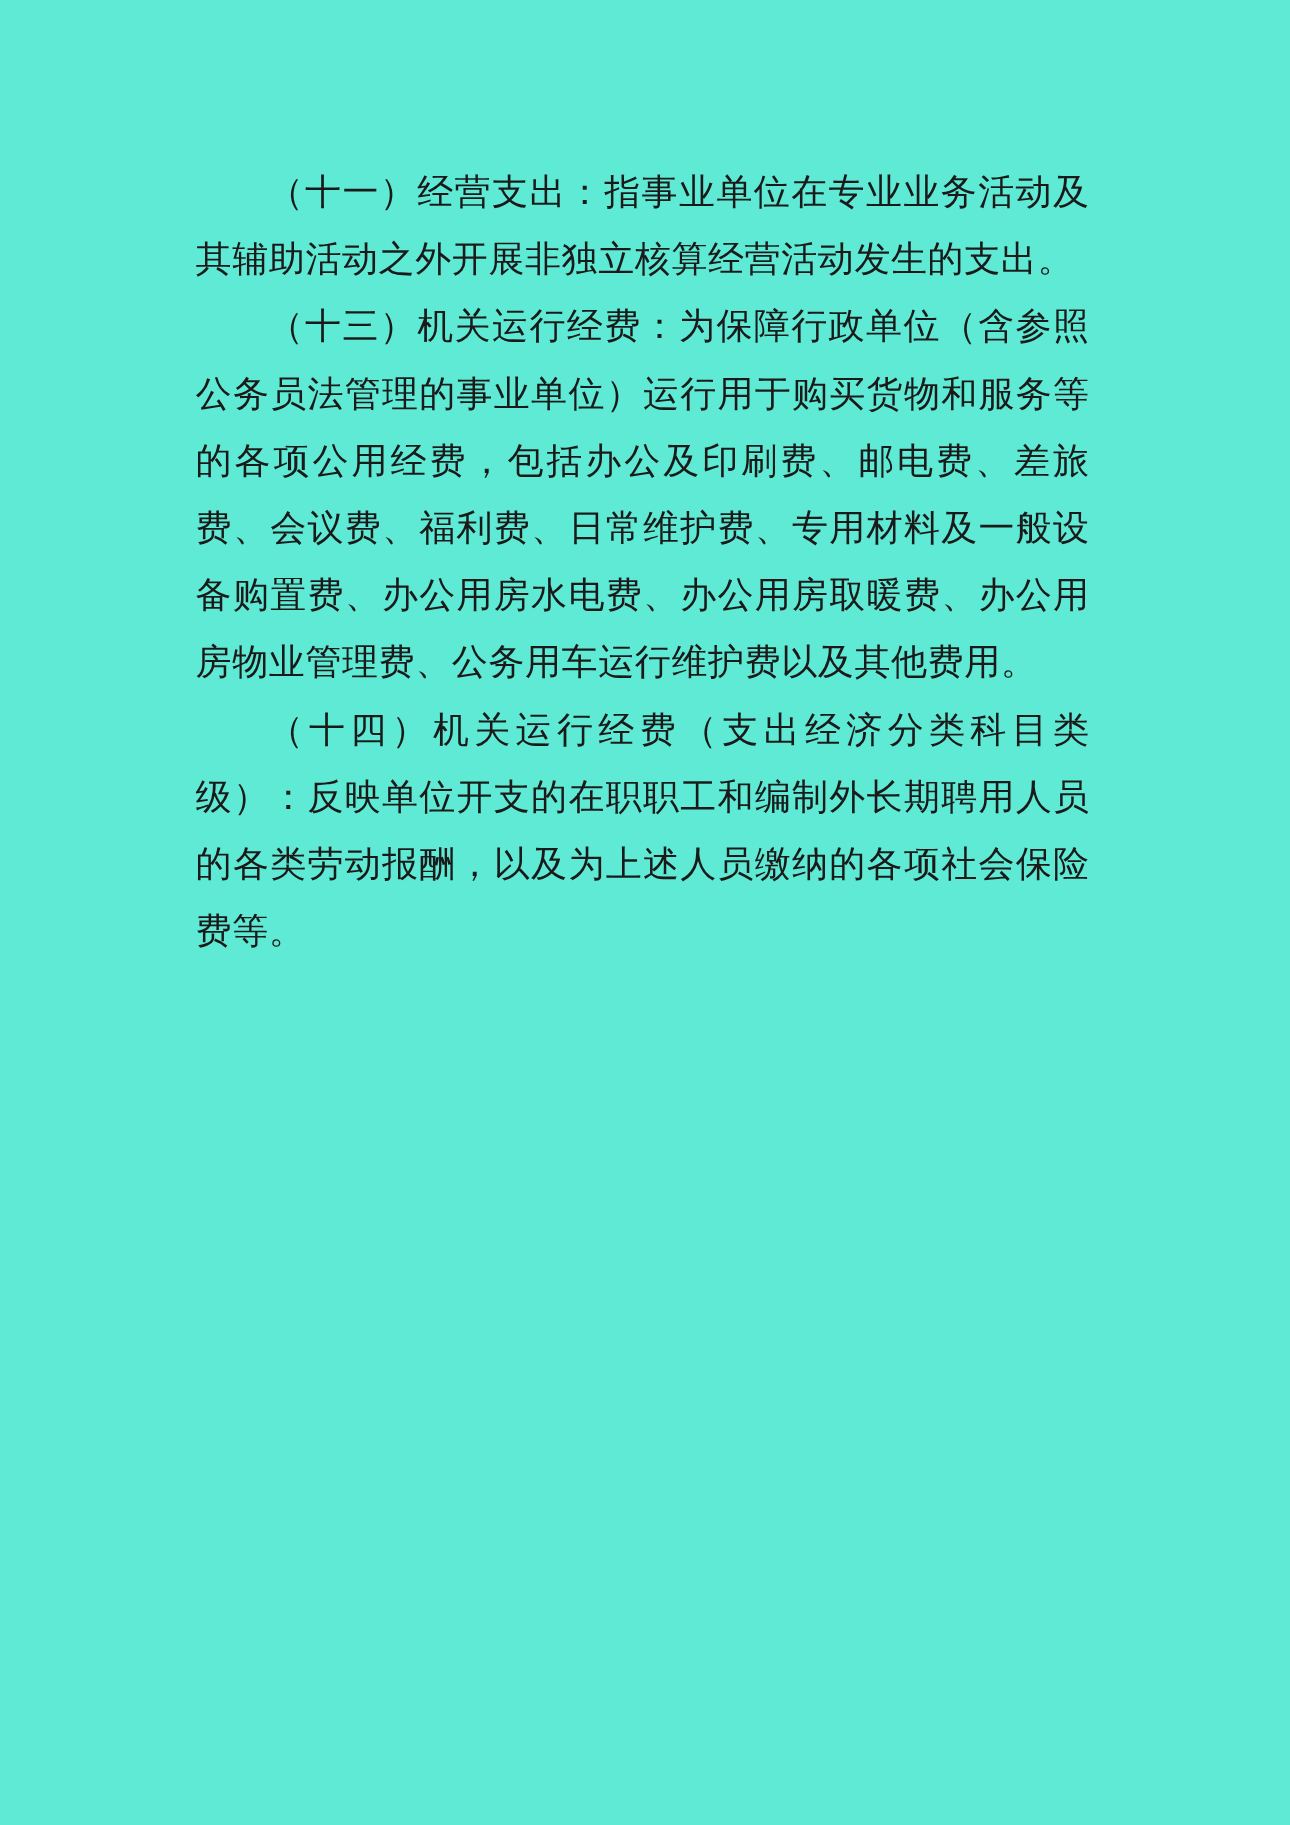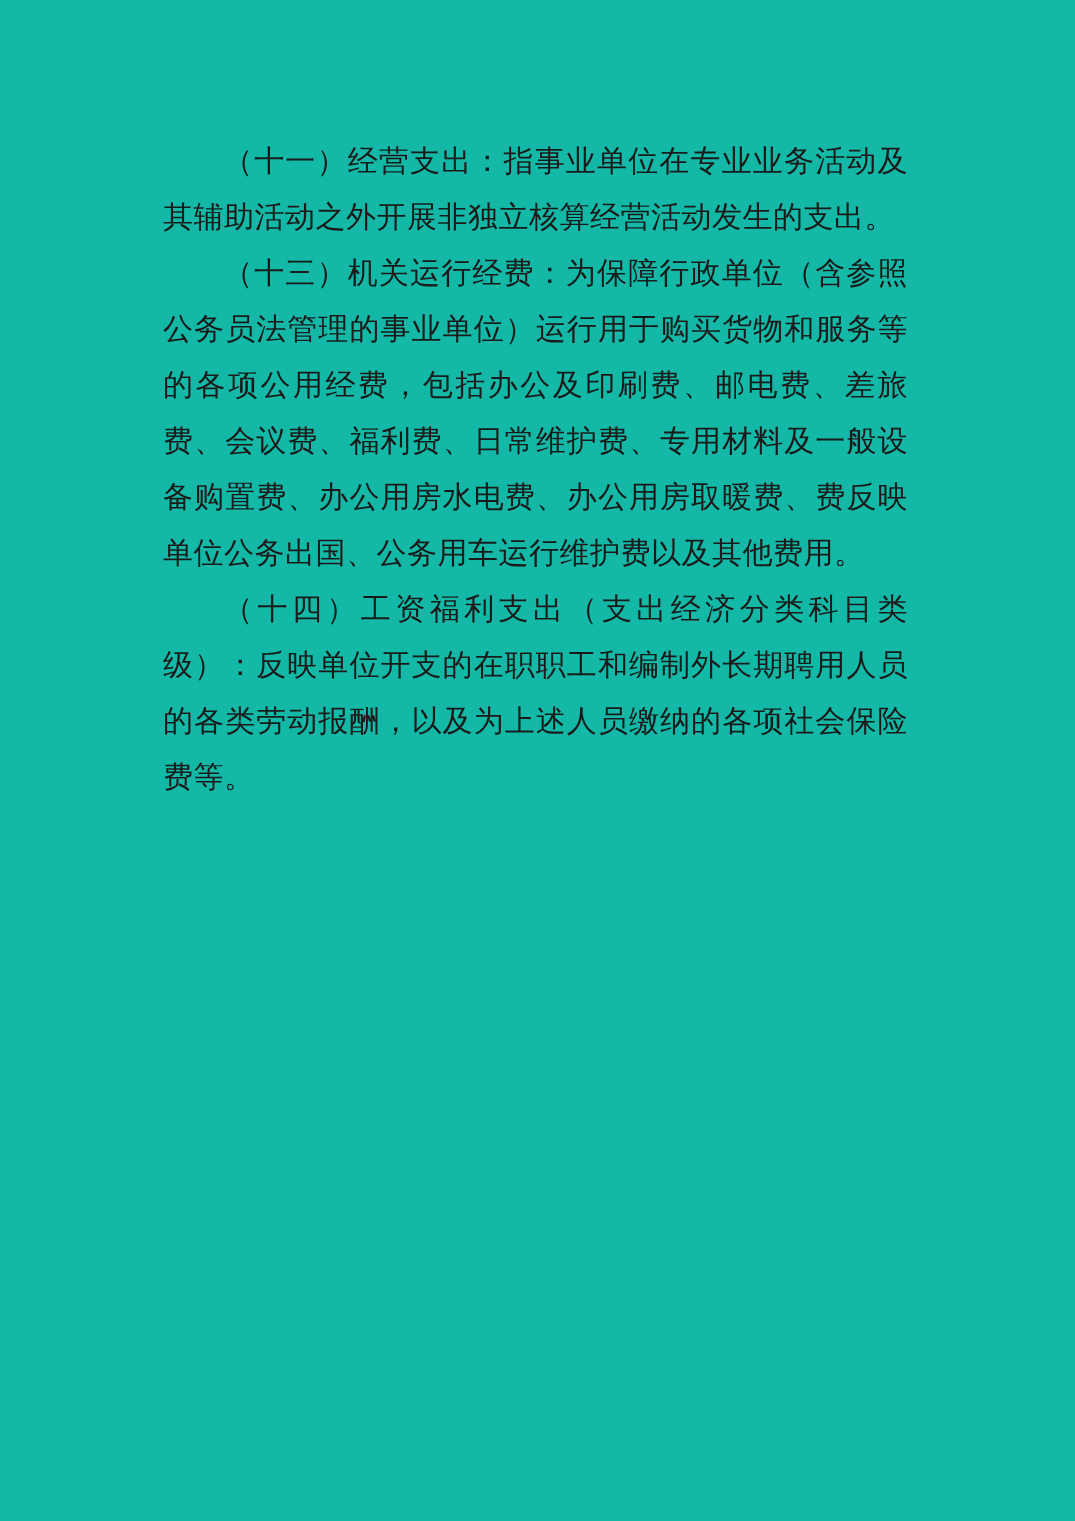--- a/index.html
+++ b/index.html
@@ -10,21 +10,21 @@
   }
   body {
     width: 1075px;
     height: 1521px;
     font-family: "Liberation Serif", "DejaVu Serif", serif;
   }
   .page {
     position: relative;
     width: 1075px;
     height: 1521px;
-    background: #14b8a6;
+    background: #5eead4;
     overflow: hidden;
   }
   .content {
     position: absolute;
     left: 163px;
     top: 133px;
     width: 745px;
     color: #1a1a1a;
     font-size: 30px;
     line-height: 56px;
@@ -39,16 +39,16 @@
     text-indent: 2em;
     word-break: break-all;
   }
 </style>
 </head>
 <body>
 
 <div class="page">
   <div class="content">
     <p>（十一）经营支出：指事业单位在专业业务活动及其辅助活动之外开展非独立核算经营活动发生的支出。</p>
-    <p>（十三）机关运行经费：为保障行政单位（含参照公务员法管理的事业单位）运行用于购买货物和服务等的各项公用经费，包括办公及印刷费、邮电费、差旅费、会议费、福利费、日常维护费、专用材料及一般设备购置费、办公用房水电费、办公用房取暖费、费反映单位公务出国、公务用车运行维护费以及其他费用。</p>
-    <p>（十四）工资福利支出（支出经济分类科目类级）：反映单位开支的在职职工和编制外长期聘用人员的各类劳动报酬，以及为上述人员缴纳的各项社会保险费等。</p>
+    <p>（十三）机关运行经费：为保障行政单位（含参照公务员法管理的事业单位）运行用于购买货物和服务等的各项公用经费，包括办公及印刷费、邮电费、差旅费、会议费、福利费、日常维护费、专用材料及一般设备购置费、办公用房水电费、办公用房取暖费、办公用房物业管理费、公务用车运行维护费以及其他费用。</p>
+    <p>（十四）机关运行经费（支出经济分类科目类级）：反映单位开支的在职职工和编制外长期聘用人员的各类劳动报酬，以及为上述人员缴纳的各项社会保险费等。</p>
   </div>
 </div>
 
 </body></html>

